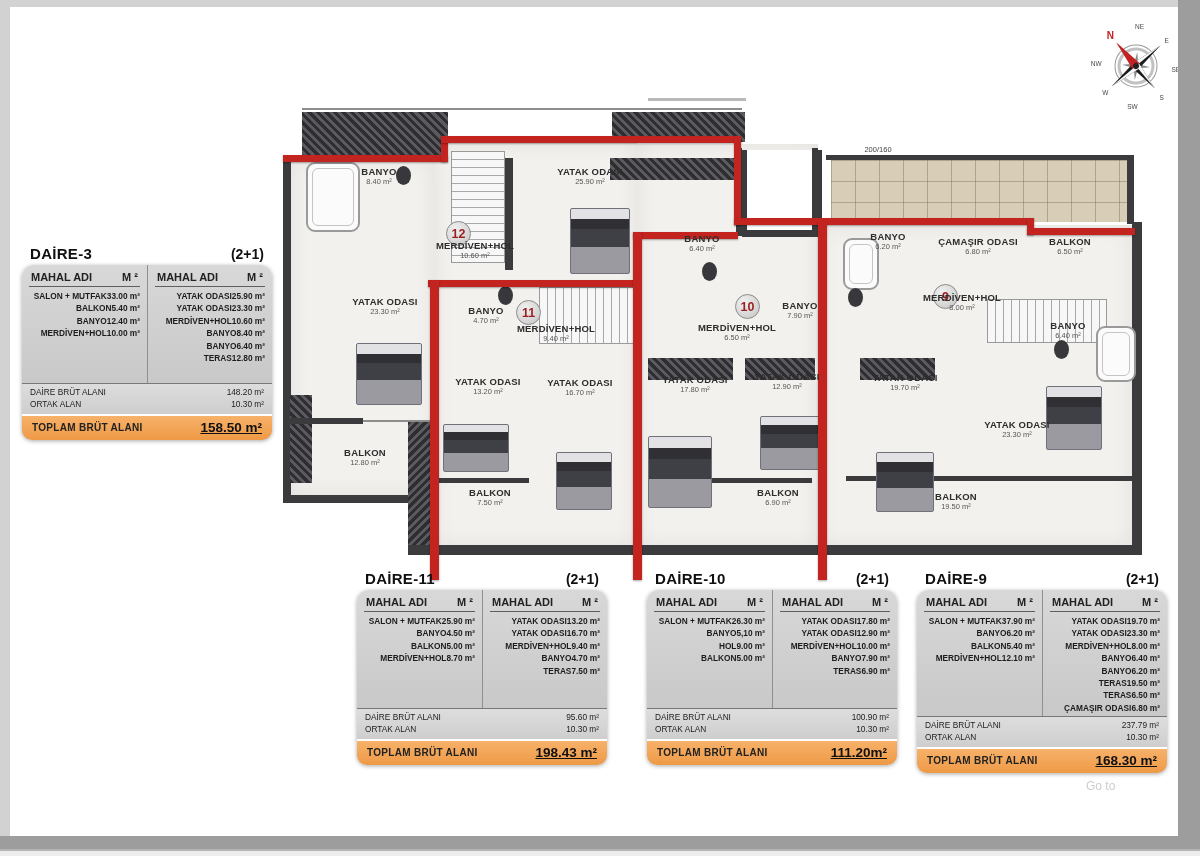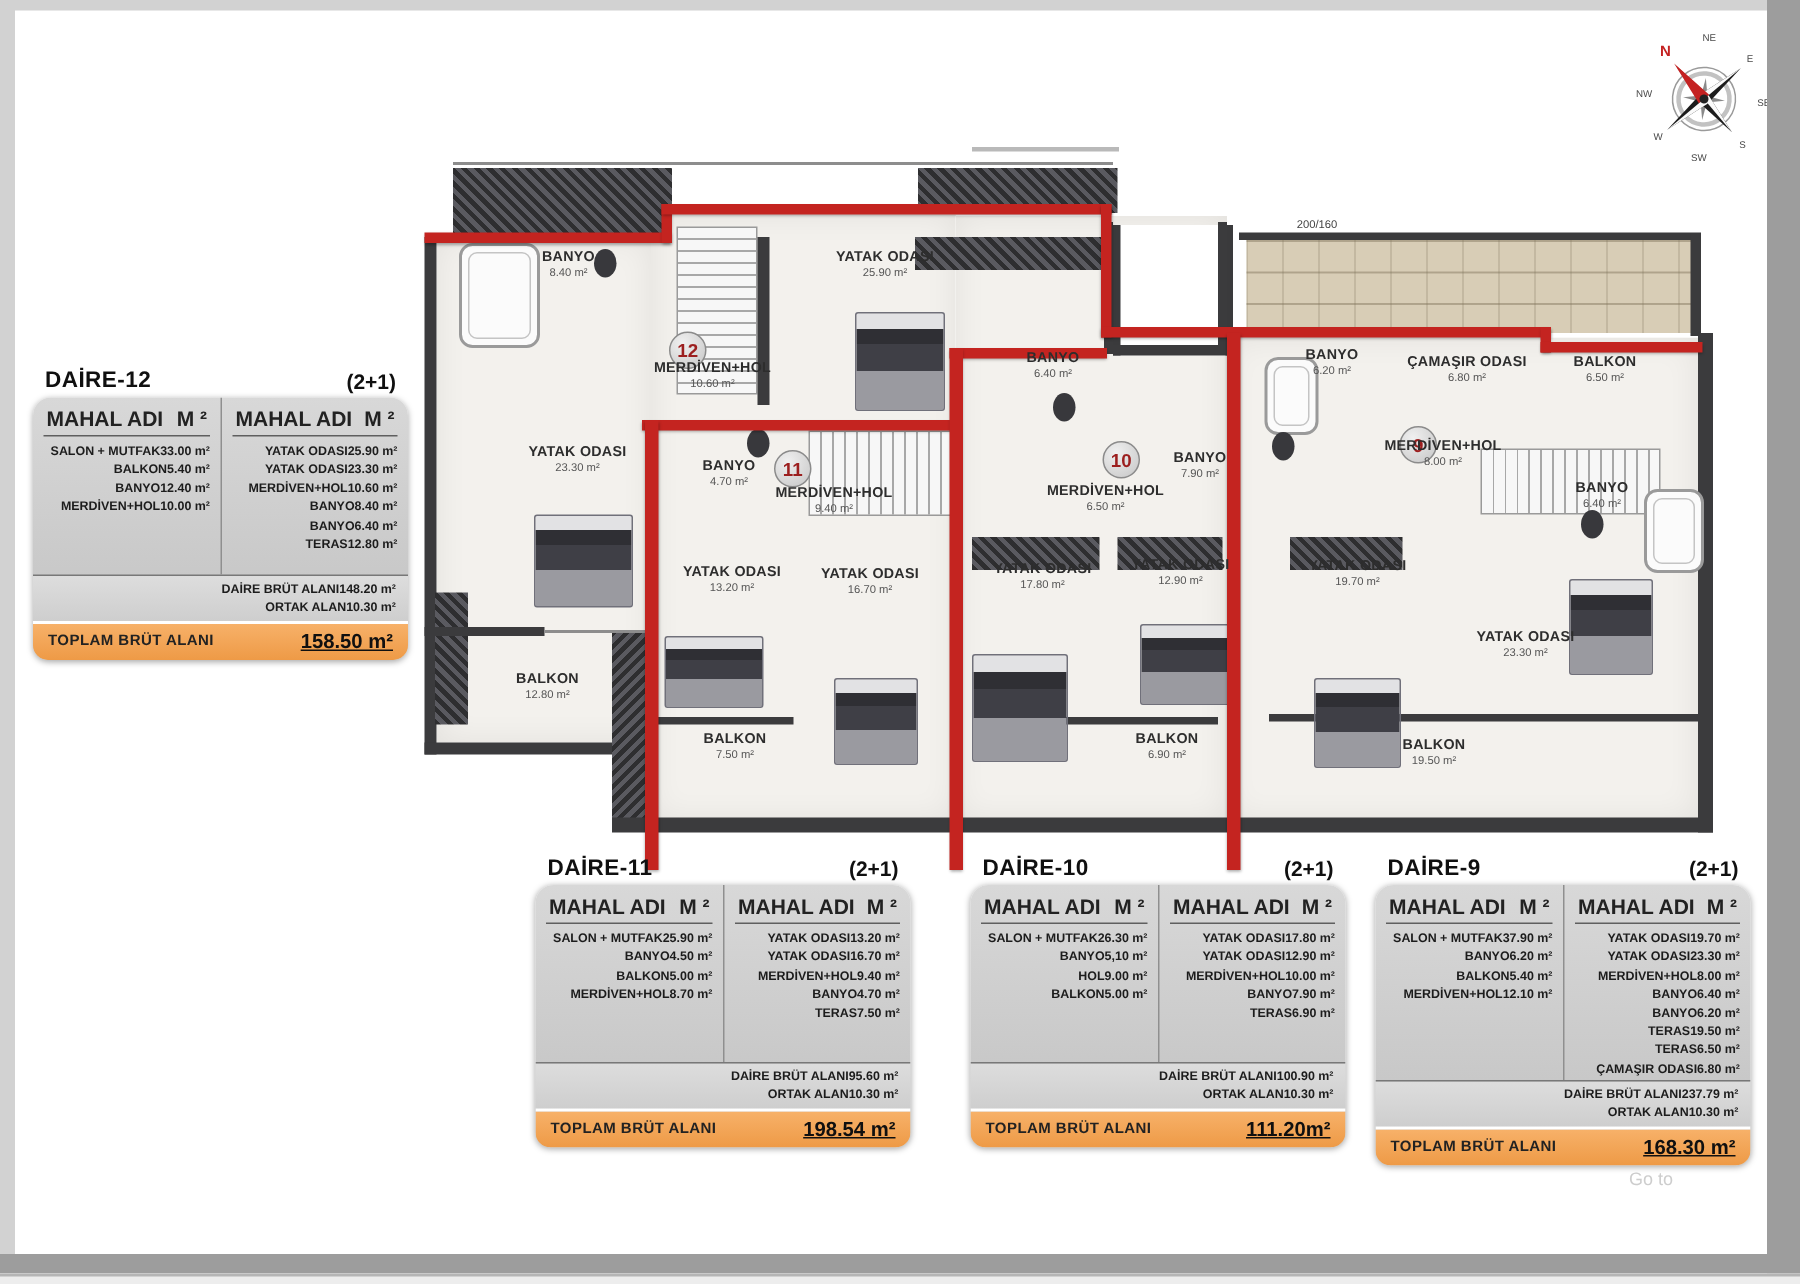--- a/index.html
+++ b/index.html
@@ -47,25 +47,25 @@
   
   .apt-table{position:absolute;width:250px;z-index:10;}
   .apt-head{display:flex;justify-content:space-between;align-items:flex-end;padding:0 8px 3px 8px;}
   .apt-title{font-size:15px;font-weight:bold;color:#101010;letter-spacing:.3px;}
   .apt-type{font-size:14px;font-weight:bold;color:#101010;}
   .apt-body{background:linear-gradient(#d8d8d8,#c1c1c1);border-radius:12px 12px 10px 10px;overflow:hidden;
     box-shadow:0 1px 4px rgba(0,0,0,.35);}
   .cols{display:flex;min-height:118px;}
   .colgroup{width:50%;box-sizing:border-box;padding:3px 7px 2px 7px;}
   .colgroup+.colgroup{border-left:1px solid #8f8f8f;}
-  .colhead{display:flex;justify-content:space-between;font-size:14px;font-weight:bold;color:#222;
+  .colhead{display:flex;justify-content:space-between;font-size:11px;font-weight:bold;color:#222;
     padding:3px 2px;border-bottom:1.5px solid #5f5f5f;margin-bottom:3px;}
   .trow{display:flex;justify-content:flex-end;font-size:8.3px;font-weight:bold;color:#1c1c1c;line-height:12.4px;}
   .summary{border-top:1.5px solid #787878;padding:3px 8px 4px 8px;background:linear-gradient(#dddddd,#cecece);}
-  .srow{display:flex;justify-content:flex-end;font-size:8.3px;font-weight:bold;color:#1c1c1c;line-height:11.6px;}
+  .srow{display:flex;justify-content:space-between;font-size:8.3px;font-weight:normal;color:#1c1c1c;line-height:11.6px;}
   .total{display:flex;justify-content:space-between;align-items:center;background:linear-gradient(#f7b169,#ee9a46);
     border-top:2px solid #ffffff;padding:4px 10px 5px 10px;}
   .total-label{font-size:10px;font-weight:bold;color:#222;letter-spacing:.3px;text-align:right;}
   .total-value{font-size:13.5px;font-weight:bold;color:#101010;text-decoration:underline;}
 
   .page-title{position:absolute;left:30px;top:795px;font-size:27px;font-weight:bold;color:#1a1a1a;letter-spacing:1px;z-index:6;}
   .wm1{position:absolute;left:1086px;top:757px;font-size:17px;color:#c5c5c5;z-index:5;}
   .wm2{position:absolute;left:1086px;top:779px;font-size:12px;color:#cdcdcd;z-index:5;}
 
   #compass{position:absolute;left:1093px;top:20px;width:86px;height:92px;z-index:6;}
@@ -272,21 +272,21 @@
         <span class="cdir" style="position: absolute; left: 68.7115px; top: 76.6418px;">S</span>
         <span class="cdir" style="position: absolute; left: 39.5138px; top: 85.8478px;">SW</span>
         <span class="cdir" style="position: absolute; left: 12.3582px; top: 71.7115px;">W</span>
         <span class="cdir" style="position: absolute; left: 3.15221px; top: 42.5138px;">NW</span>
       </div>
   </div>
 
   <div id="tables">
       <div class="apt-table" style="left: 22px; top: 245px;">
         <div class="apt-head">
-          <span class="apt-title">DAİRE-12</span>
+          <span class="apt-title">DAİRE-3</span>
           <span class="apt-type">(2+1)</span>
         </div>
         <div class="apt-body">
           <div class="cols">
             <div class="colgroup">
               <div class="colhead">
                 <span>MAHAL ADI</span>
                 <span>M ²</span>
               </div>
               <div class="trow">
@@ -414,21 +414,21 @@
               <span>DAİRE BRÜT ALANI</span>
               <span>95.60 m²</span>
             </div>
             <div class="srow">
               <span>ORTAK ALAN</span>
               <span>10.30 m²</span>
             </div>
           </div>
           <div class="total">
             <span class="total-label">TOPLAM BRÜT ALANI</span>
-            <span class="total-value">198.54 m²</span>
+            <span class="total-value">198.43 m²</span>
           </div>
         </div>
       </div>
       <div class="apt-table" style="left: 647px; top: 570px;">
         <div class="apt-head">
           <span class="apt-title">DAİRE-10</span>
           <span class="apt-type">(2+1)</span>
         </div>
         <div class="apt-body">
           <div class="cols">

